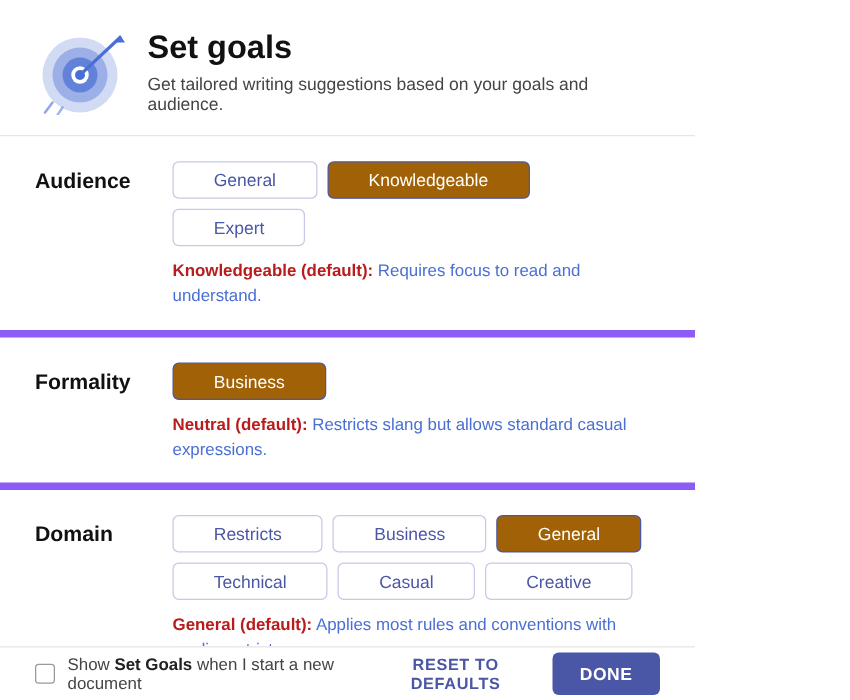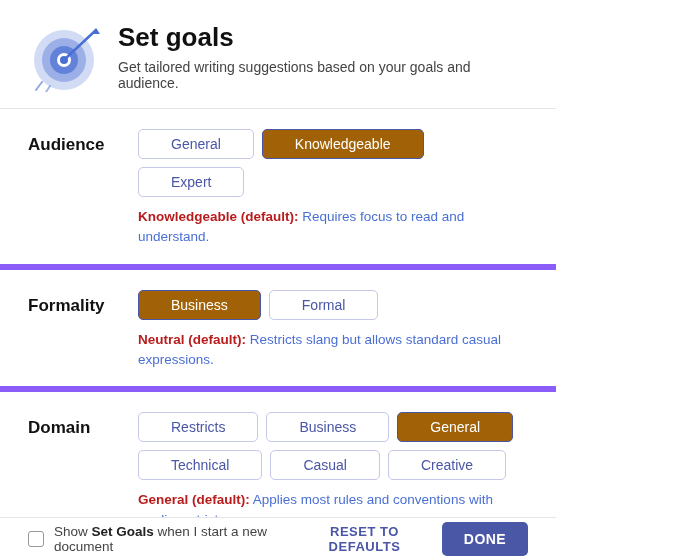--- a/index.html
+++ b/index.html
@@ -228,21 +228,20 @@
           <strong>Knowledgeable (default):</strong><span class="highlight"> Requires focus to read and understand.</span>
         </div>
       </div>
     </div>
 
     <div class="section">
       <div class="section-label">Formality</div>
       <div class="section-right">
         <div class="btn-group">
           <button class="btn-option active">Business</button>
-          <button class="btn-option">Formal</button>
         </div>
         <div class="section-description">
           <strong>Neutral (default):</strong><span class="highlight"> Restricts slang but allows standard casual expressions.</span>
         </div>
       </div>
     </div>
 
     <div class="section">
       <div class="section-label">Domain</div>
       <div class="section-right">

